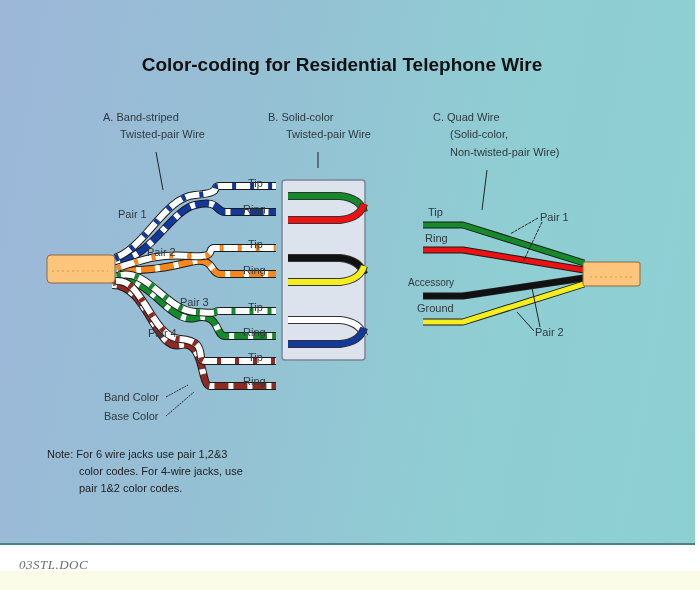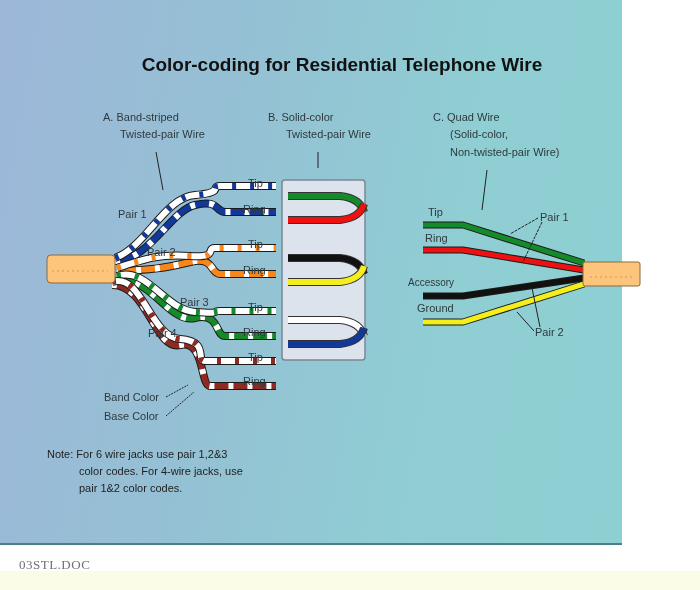--- a/index.html
+++ b/index.html
@@ -1,24 +1,24 @@
 <!DOCTYPE html>
 <html><head>
 <meta charset="utf-8">
 <style>
   html, body { margin:0; padding:0; }
   body { width:700px; height:590px; position:relative; background:#ffffff; overflow:hidden;
          font-family:"Liberation Sans", sans-serif; }
-  #panel { position:absolute; left:0; top:0; width:622px; height:543px;
+  #panel { position:absolute; left:0; top:0; width:695px; height:543px;
            background:linear-gradient(100deg,#9db7d9 0%,#95c0d4 35%,#8fced3 70%,#8dd0d2 100%);
            border-bottom:2px solid #4d7f86; }
   #diagram { position:absolute; left:0; top:0; width:695px; height:543px; }
   #footer { position:absolute; left:0; top:545px; width:700px; height:26px; background:#ffffff; }
   #footer-label { position:absolute; left:19px; top:12px; font-size:13px; color:#6f6f6f;
-                  font-family:"Liberation Serif", serif; letter-spacing:0.5px; }
+                  font-family:"Liberation Serif", serif; letter-spacing:0.5px;font-style:italic; }
   #strip { position:absolute; left:0; top:571px; width:700px; height:19px; background:#fbfce8; }
   .t { font-family:"Liberation Sans", sans-serif; fill:#333; }
   .title { font-size:19px; font-weight:bold; fill:#111; }
   .lbl { font-size:11px; fill:#2e3a3e; }
   .note { font-size:11px; fill:#222; }
 </style>
 </head>
 <body>
 
 <div id="panel">

